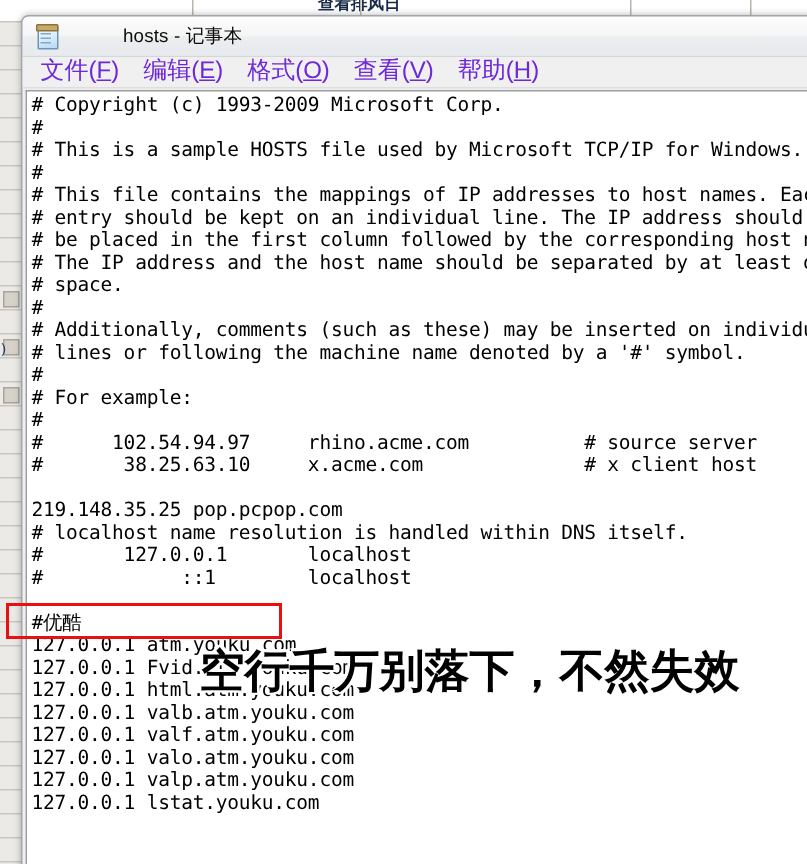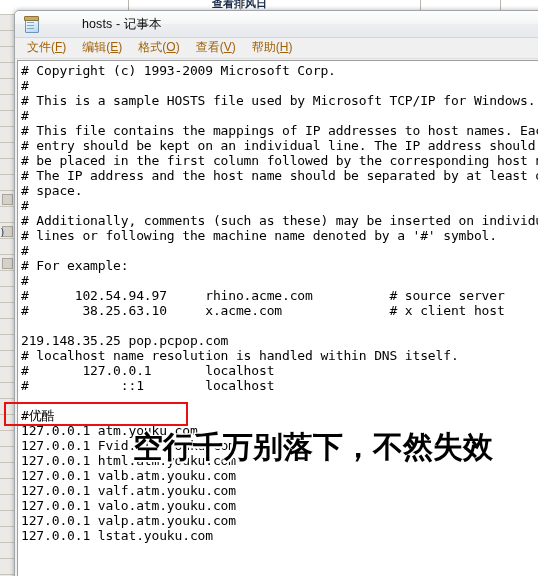--- a/index.html
+++ b/index.html
@@ -147,22 +147,22 @@
   #menubar {
     height: 21px;
     background: #f0f0f0;
     border-bottom: 1px solid #dedede;
     display: flex;
     align-items: center;
     padding-left: 4px;
     box-sizing: border-box;
   }
   .menu-item {
-    font-size: 12px;
-    color: #a16207;
+    font-size: 16px;
+    color: #6d28d9;
     padding: 1px 8px 2px 8px;
     white-space: nowrap;
     cursor: default;
   }
   .menu-item u { text-decoration: underline; }
 
   #client {
     position: absolute;
     left: 2px;
     top: 49px;

